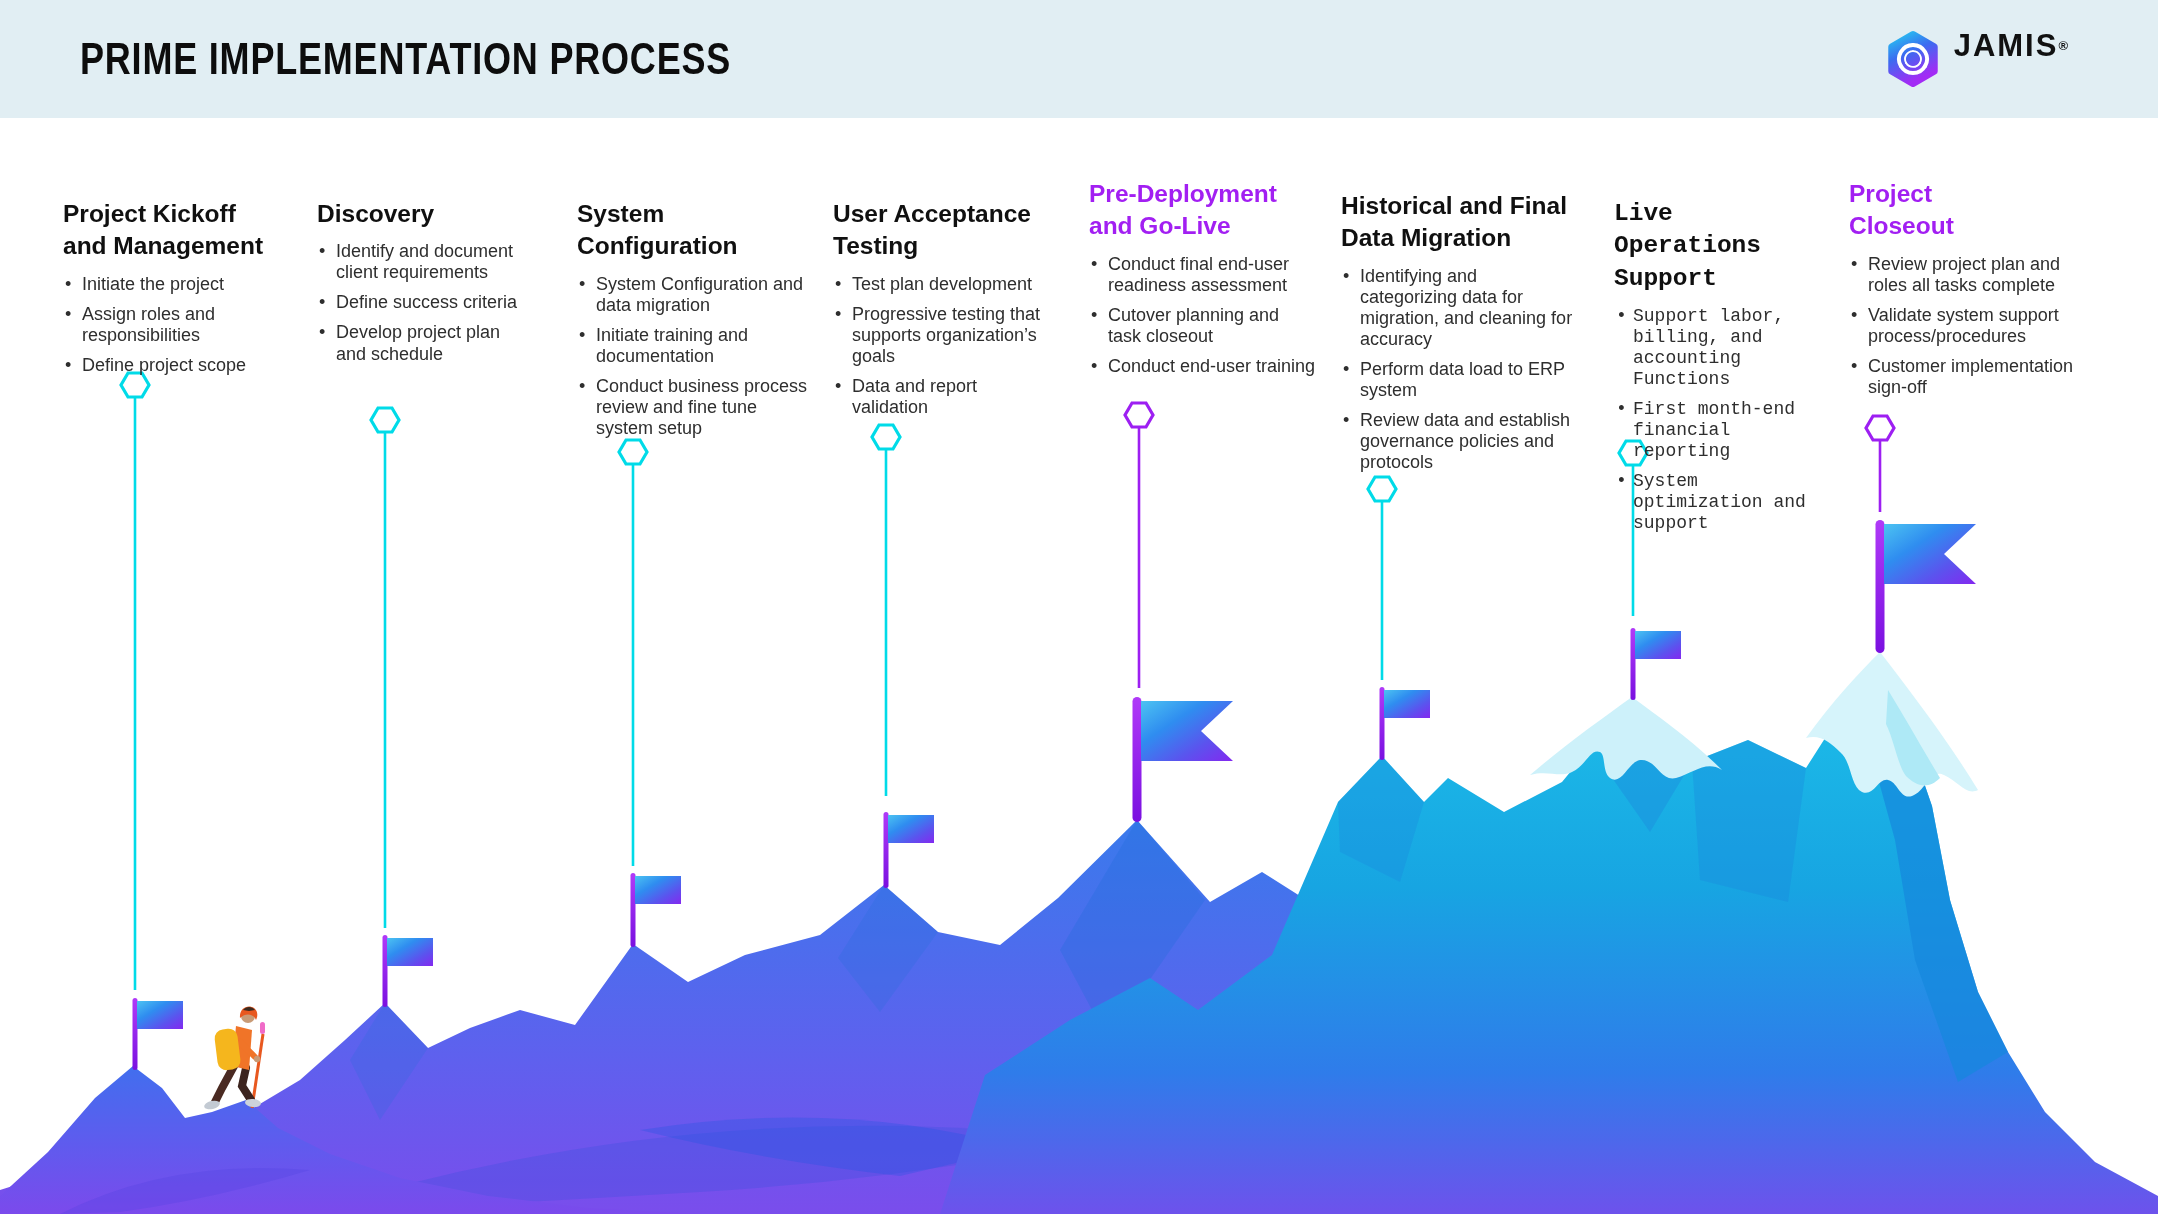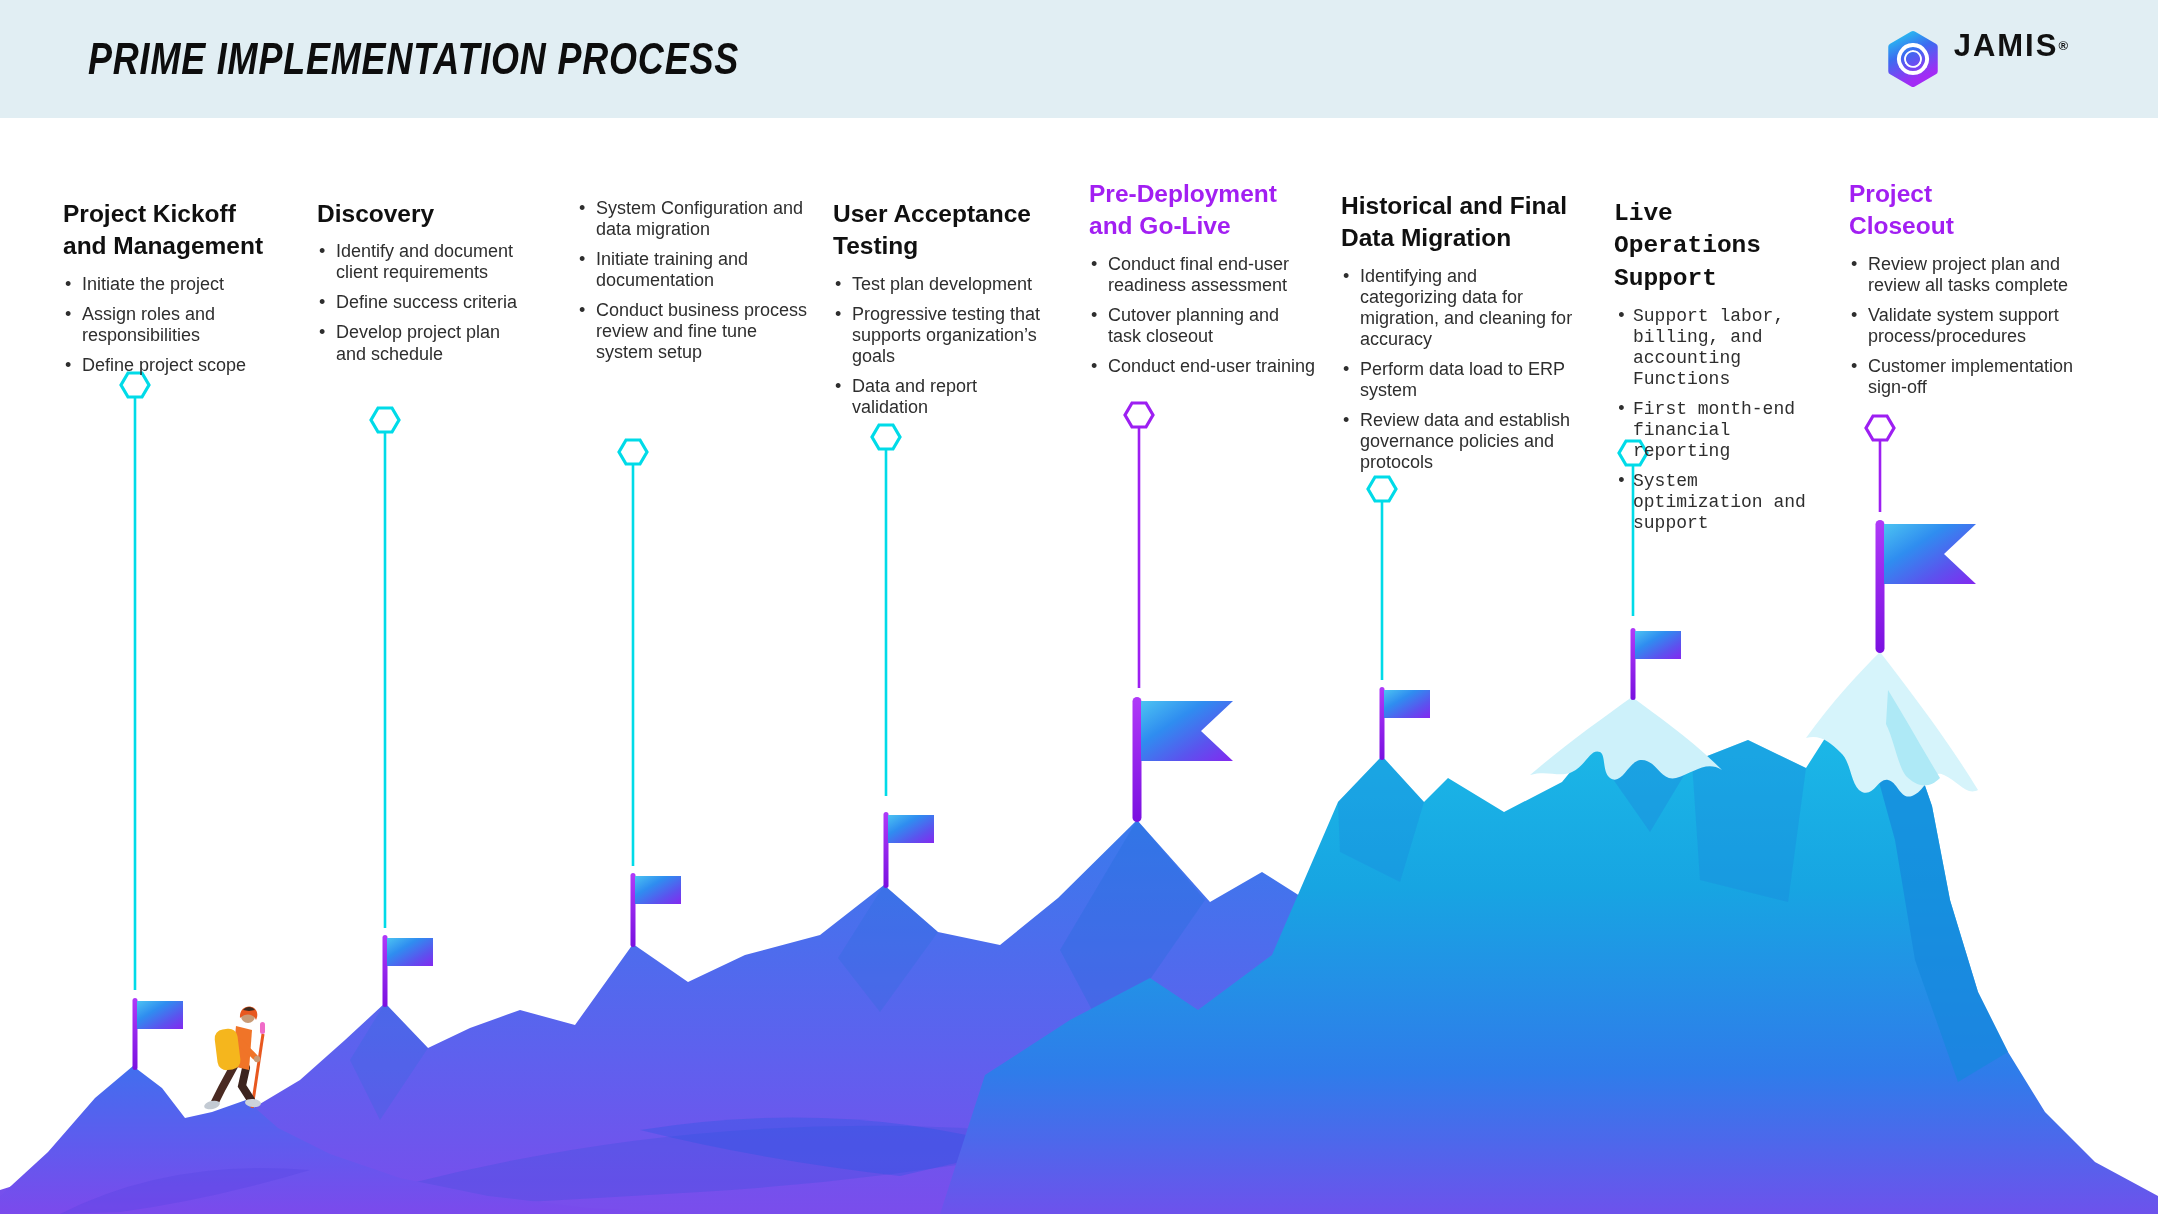--- a/index.html
+++ b/index.html
@@ -24,21 +24,21 @@
             color:#2e2e2e;margin-bottom:9px;}
   .stage li::before{content:"\2022";position:absolute;left:2px;top:0;color:#2e2e2e;}
   .scene{position:absolute;left:0;top:0;}
 </style>
 </head>
 <body>
 
 <div class="page">
 
   <div class="header">
-    <h1 style="margin:8px;font-style:italic;"><span class="title-text">PRIME IMPLEMENTATION PROCESS</span></h1>
+    <h1 style="margin:0;"><span class="title-text">PRIME IMPLEMENTATION PROCESS</span></h1>
     <div class="brand">
       <svg width="56" height="62" viewBox="-30 -32 60 64">
         <defs>
           <linearGradient id="ghex" x1="0" y1="0" x2="0.4" y2="1">
             <stop offset="0" stop-color="#25c9f1"></stop>
               <stop offset="0.45" stop-color="#3b6cf0"></stop>
               <stop offset="1" stop-color="#a22bf5"></stop>
           </linearGradient>
         </defs>
         <polygon points="0,-26 22.5,-13 22.5,13 0,26 -22.5,13 -22.5,-13" fill="url(#ghex)" stroke="url(#ghex)" stroke-width="8" stroke-linejoin="round"></polygon>
@@ -224,20 +224,24 @@
         <span></span>
       </h2>
     <ul>
       <li>Identify and document client requirements</li>
       <li>Define success criteria</li>
       <li>Develop project plan and schedule</li>
     </ul>
   </div>
 
   <div class="stage" style="left:577px;top:198px;width:240px;">
+    <h2 class="stage-title">
+        <span>System</span>
+        <span>Configuration</span>
+      </h2>
     <ul>
       <li>System Configuration and data migration</li>
       <li>Initiate training and documentation</li>
       <li>Conduct business process review and fine tune system setup</li>
     </ul>
   </div>
 
   <div class="stage purple" style="left:1089px;top:178px;width:228px;">
     <h2 class="stage-title">
         <span>Pre-Deployment</span>
@@ -285,19 +289,19 @@
       <li>System optimization and support</li>
     </ul>
   </div>
 
   <div class="stage purple" style="left:1849px;top:178px;width:238px;">
     <h2 class="stage-title">
         <span>Project</span>
         <span>Closeout</span>
       </h2>
     <ul>
-      <li>Review project plan and review all tasks complete</li>
+      <li>Review project plan and roles all tasks complete</li>
       <li>Validate system support process/procedures</li>
       <li>Customer implementation sign-off</li>
     </ul>
   </div>
 
 </div>
 
 </body></html>

